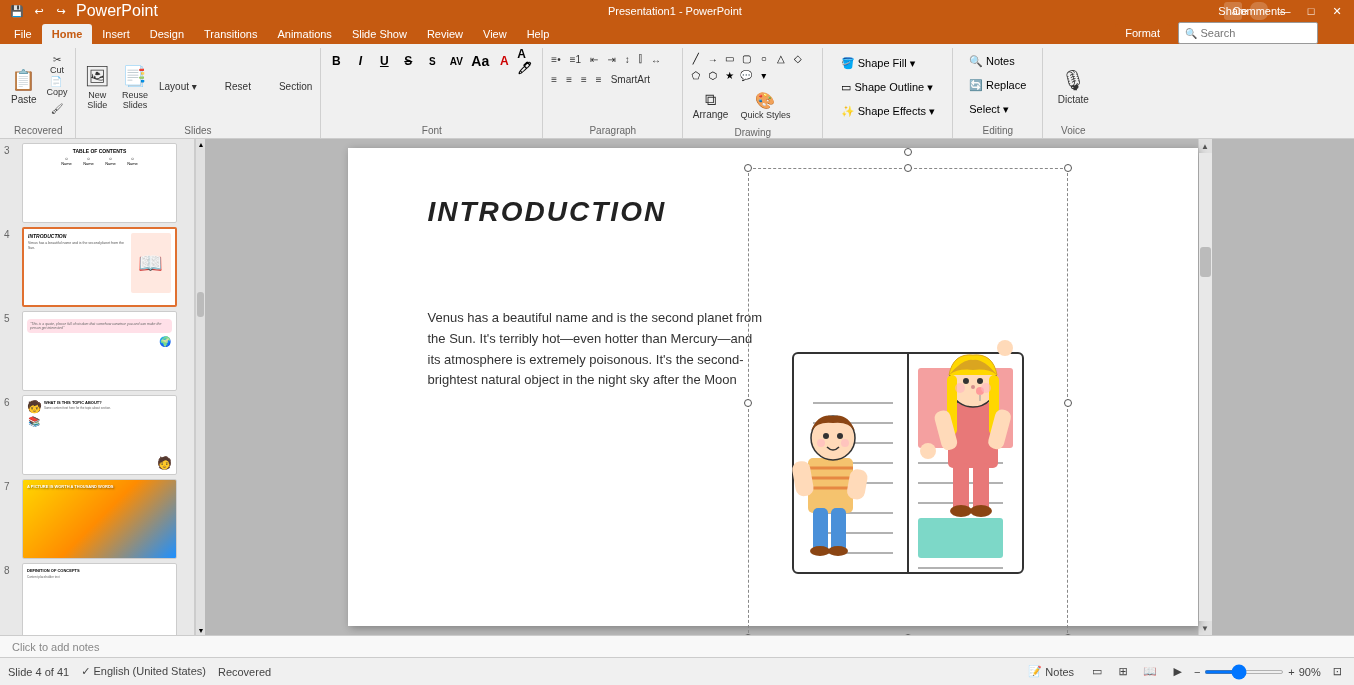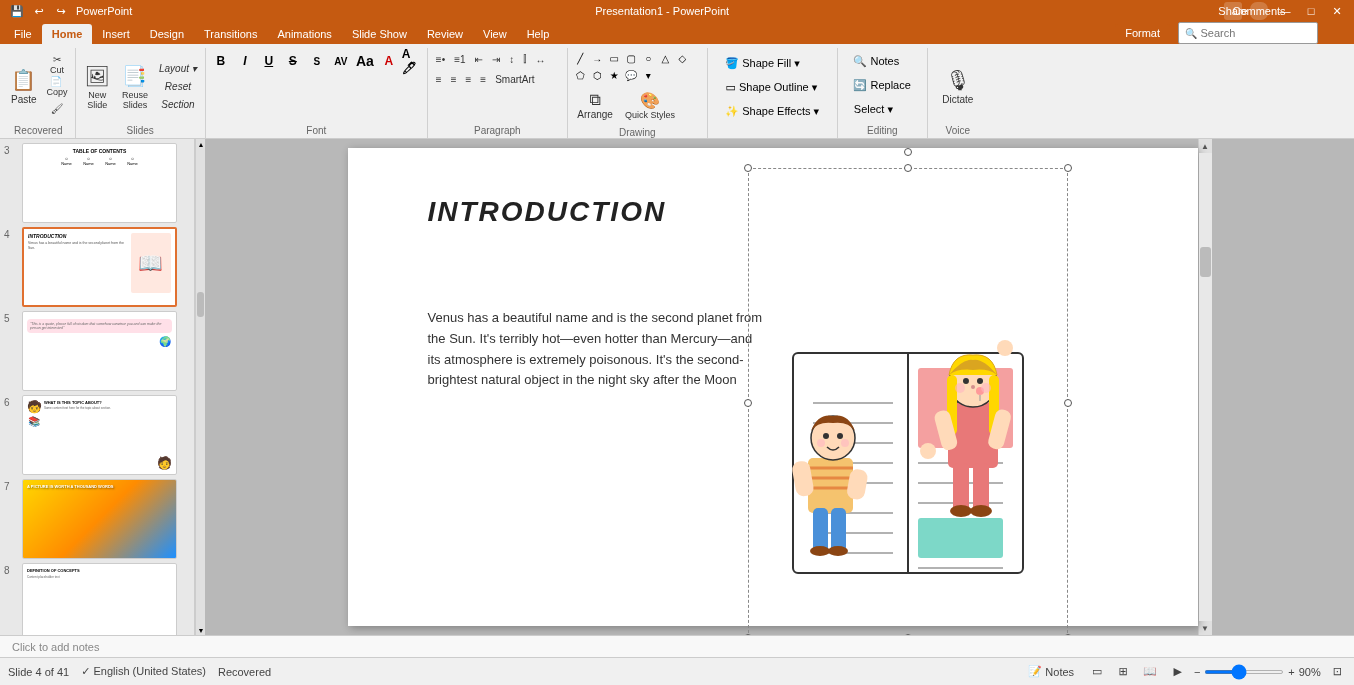--- a/index.html
+++ b/index.html
@@ -339,21 +339,21 @@
 </head>
 <body>
 
 <div class="title-bar">
   <div class="title-bar-left">
     <div class="quick-access">
       <div class="qa-btn">💾</div>
       <div class="qa-btn">↩</div>
       <div class="qa-btn">↪</div>
     </div>
-    <span style="font-size:11px; color:white;">PowerPoint</span>
+    <span style="font-size:16px; color:white;">PowerPoint</span>
   </div>
   <div style="color:white; font-size:11px;">Presentation1 - PowerPoint</div>
   <div class="title-bar-right">
     <div class="qa-btn" style="background:rgba(255,255,255,0.2); padding:0 8px; border-radius:3px;">
       <span>Share</span>
     </div>
     <div class="qa-btn" style="background:rgba(255,255,255,0.2); padding:0 8px; border-radius:7px;">
       <span>Comments</span>
     </div>
     <div class="qa-btn">—</div>
@@ -411,21 +411,21 @@
   <div class="ribbon-group" style="min-width:110px;">
     <div class="ribbon-group-content">
       <div class="ribbon-btn">
         <span class="btn-icon">🖼</span>
         <span style="font-size:9px; text-align:center;">New<br>Slide</span>
       </div>
       <div class="ribbon-btn">
         <span class="btn-icon">📑</span>
         <span style="font-size:9px; text-align:center;">Reuse<br>Slides</span>
       </div>
-      <div style="display:flex;flex-direction:column;gap:0;font-style:italic;">
+      <div style="display:flex;gap:20px;">
         <div class="ribbon-btn-small">
           <span>Layout ▾</span>
         </div>
         <div class="ribbon-btn-small">
           <span>Reset</span>
         </div>
         <div class="ribbon-btn-small">
           <span>Section</span>
         </div>
       </div>

